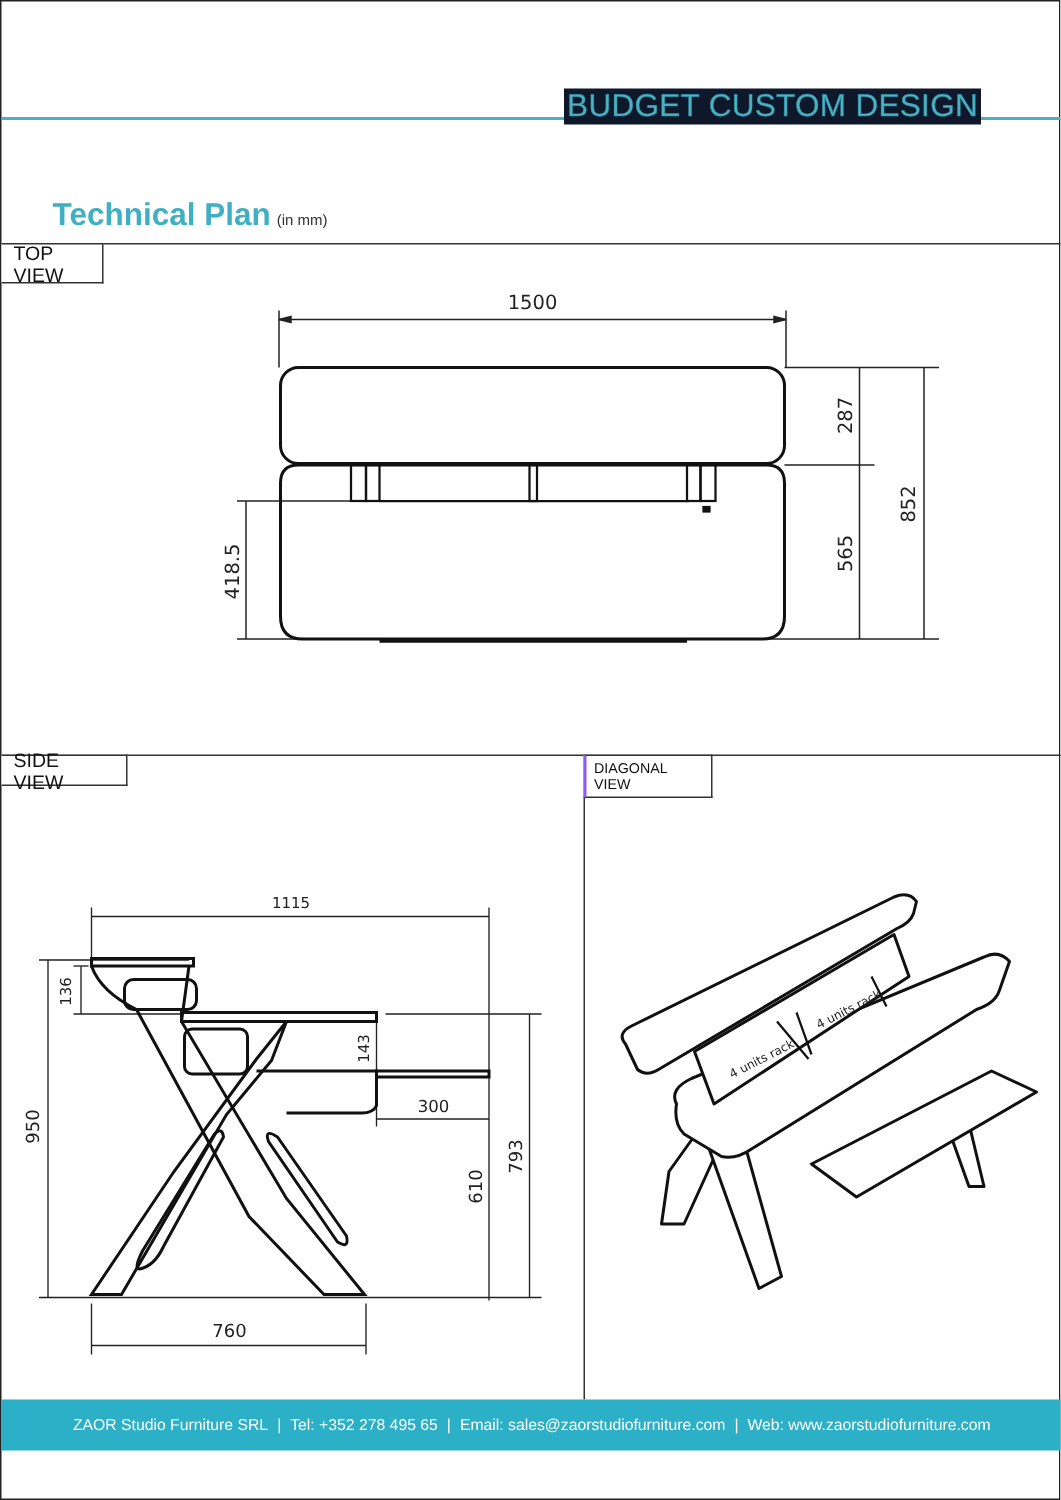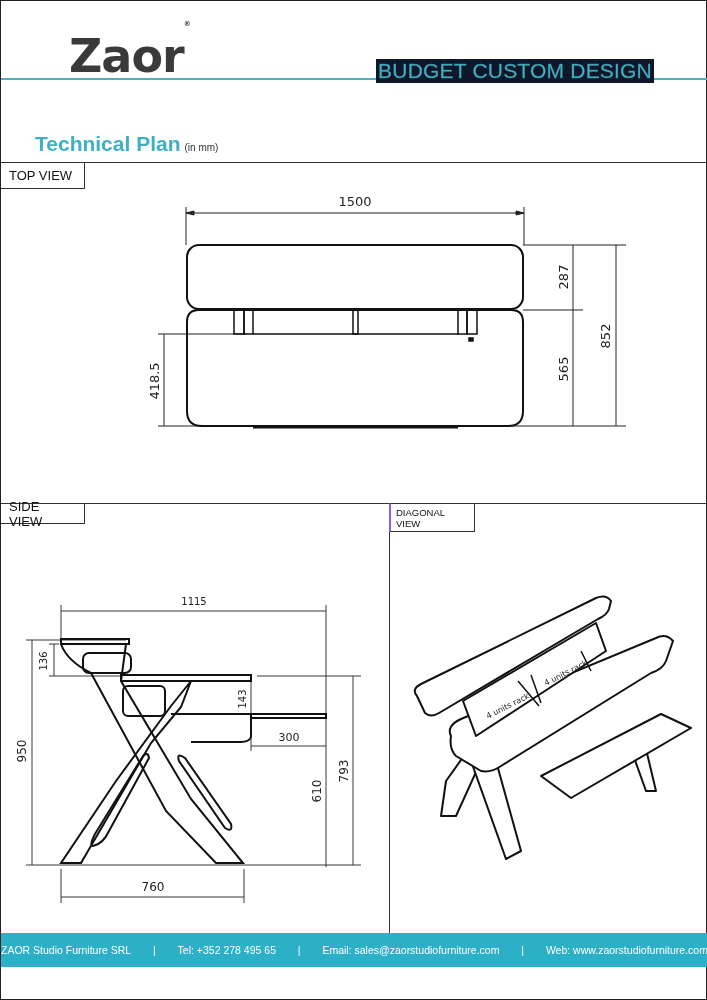--- a/index.html
+++ b/index.html
@@ -15,41 +15,40 @@
                   letter-spacing: 0.2px; background: #0f172a; padding: 0 2px;
                   -webkit-text-stroke: 0.3px #2a8fa3; }
   .plan-title { position: absolute; left: 34px; top: 131px; font-size: 21px; font-weight: bold; color: #3fb0c3; text-align: right; }
   .plan-title small { font-size: 10px; color: #333; font-weight: normal; margin-left: 4px; }
   .hline { position: absolute; left: 0; width: 707px; height: 1px; background: #333; }
   .vline { position: absolute; width: 1px; background: #333; }
   .tag { position: absolute; border: 1px solid #333; border-left: none; background: #fff;
          font-size: 13px; color: #111; padding: 0 8px; box-sizing: border-box;
          display: flex; align-items: center; }
   .footer { position: absolute; left: 0; top: 932px; width: 707px; height: 34px; background: #2bb0c7;
-            color: #fff; font-size: 10.5px; display: flex; align-items: center; justify-content: space-between; }
+            color: #fff; font-size: 10.5px; display: flex; align-items: center; justify-content: center; }
   .footer span.sep { margin: 0 6px; }
   svg { position: absolute; overflow: visible; }
   svg text { font-family: "DejaVu Sans", sans-serif; fill: #222; }
 </style>
 </head>
 <body>
 
 <div class="page">
 
-  <div class="logo"><span>Zaor</span><sup>®</sup></div>
   <div class="header-line"></div>
   <div class="header-title">BUDGET CUSTOM DESIGN</div>
 
   <div class="plan-title"><span>Technical Plan</span><small>(in mm)</small></div>
 
   <div class="hline" style="top:161px"></div>
   <div class="hline" style="top:502px"></div>
   <div class="vline" style="left:388px; top:502px; height:430px"></div>
 
-  <div class="tag" style="left:0; top:161px; width:84px; height:27px">TOP VIEW</div>
+  <div class="tag" style="left:0; top:161px; width:68px; height:27px">TOP VIEW</div>
   <div class="tag" style="left:0; top:502px; width:84px; height:21px">SIDE VIEW</div>
   <div class="tag" style="left:388px; top:502px; width:86px; height:29px; border-left:2px solid #8b5cf6; font-size:9.5px; padding:0 5px">DIAGONAL VIEW</div>
 
   <svg width="707" height="500" style="left:0;top:0" viewBox="0 0 707 500">
     <g fill="none" stroke="#222" stroke-width="1">
 
       <line x1="185" y1="212" x2="523" y2="212"></line>
       <line x1="185" y1="206" x2="185" y2="244"></line>
       <line x1="523" y1="206" x2="523" y2="244"></line>
       <polygon points="185,212 193,210 193,214" fill="#222"></polygon>

